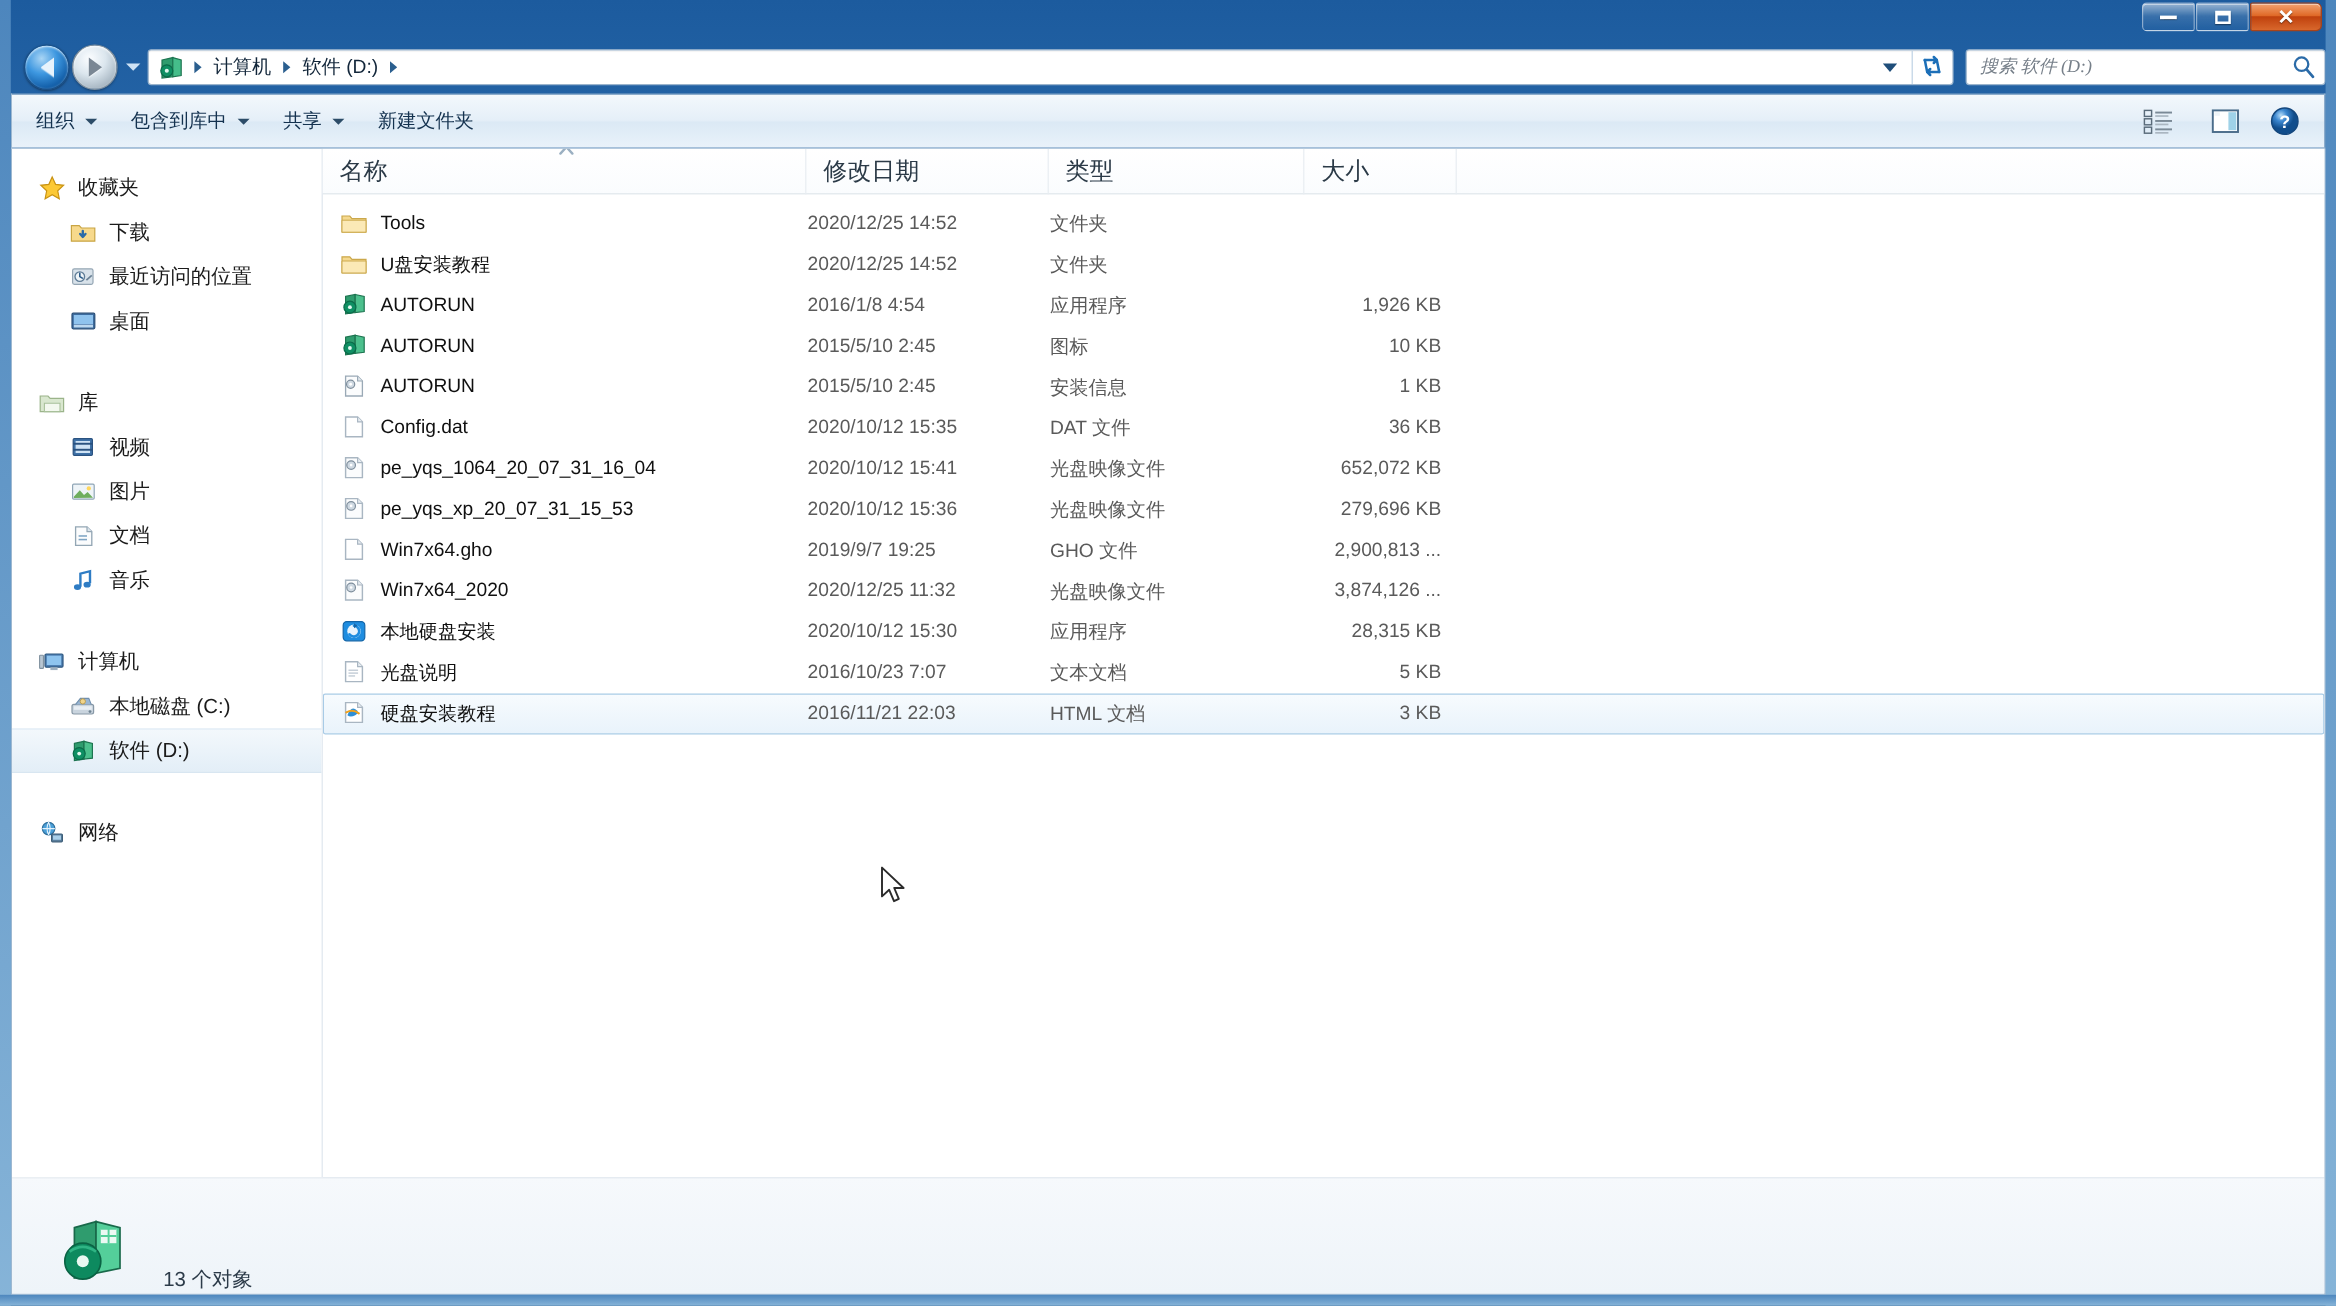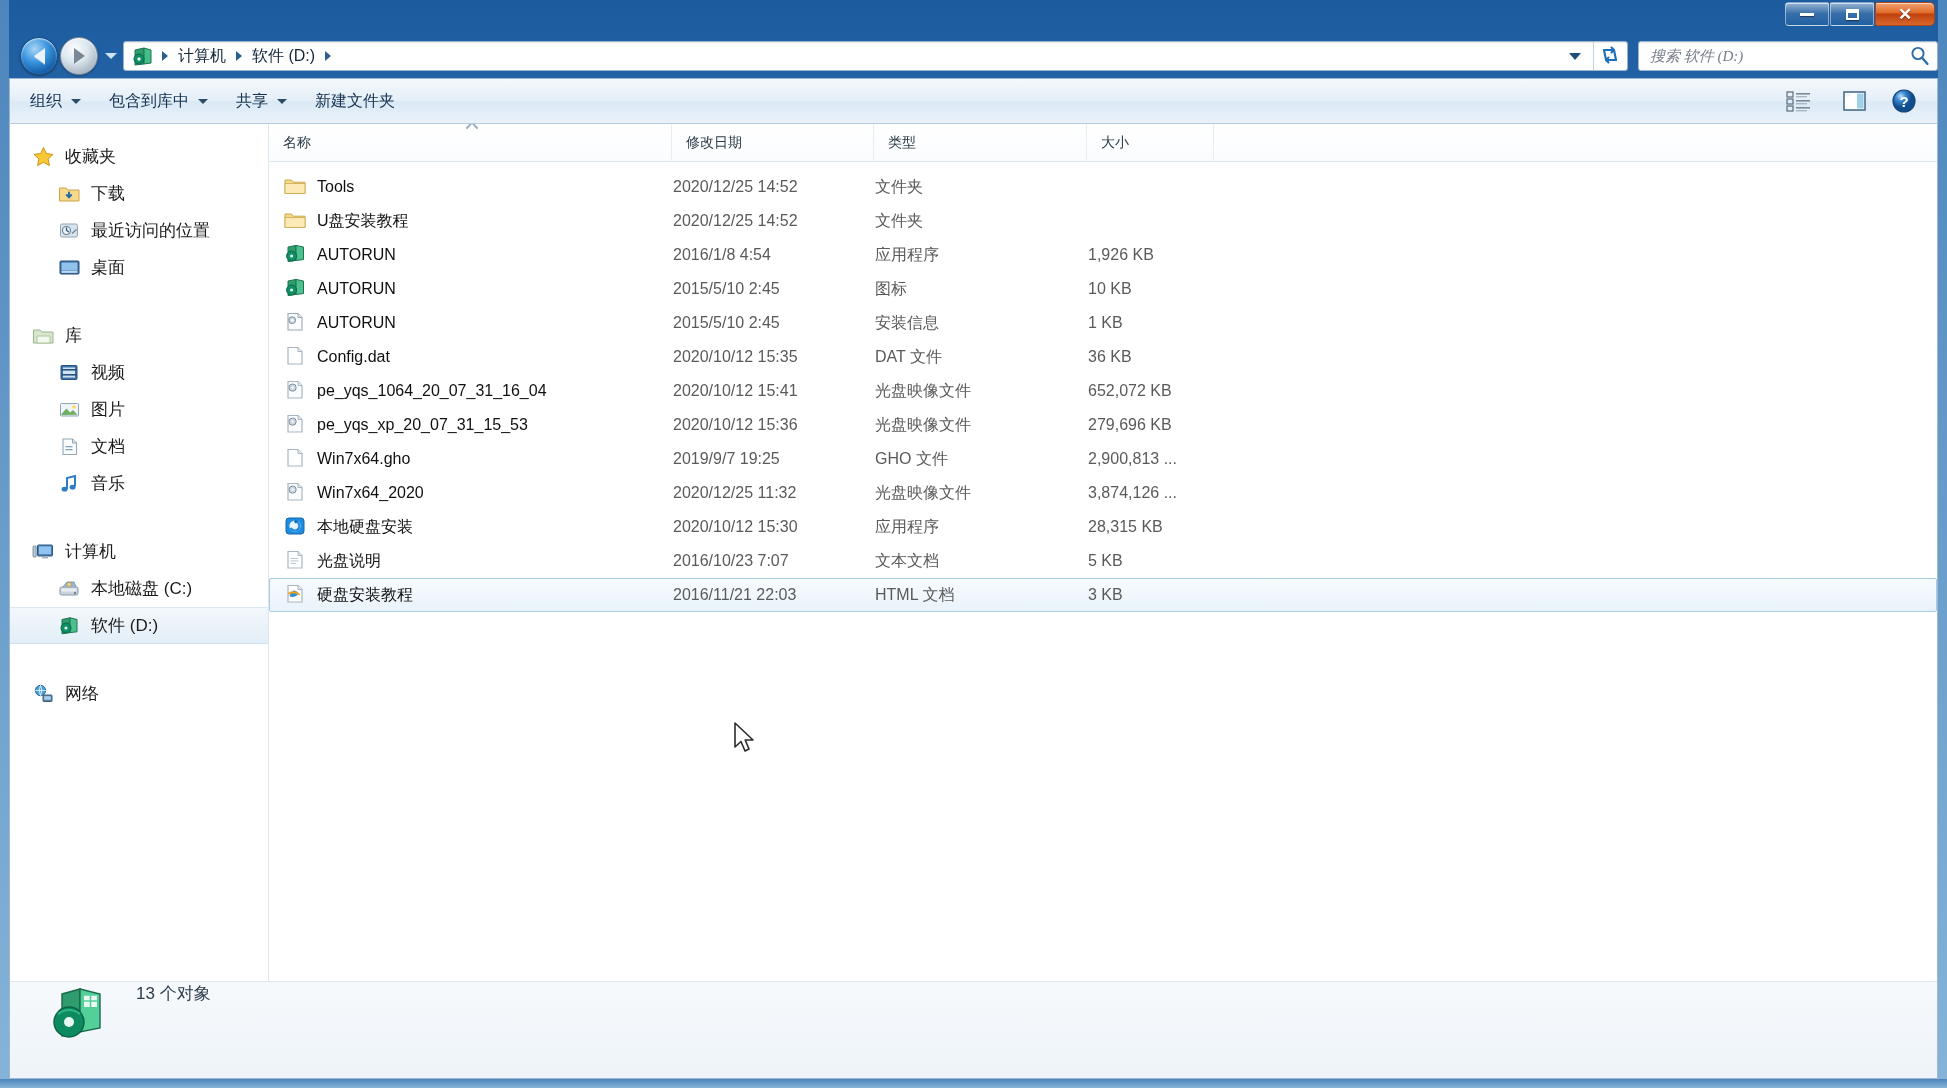--- a/index.html
+++ b/index.html
@@ -177,50 +177,50 @@
   
   #listpane { flex:1; min-width:0; display:flex; flex-direction:column; background:#fff; }
   #colheader {
     height:38px; flex:none; display:flex; align-items:center;
     background: linear-gradient(180deg,#ffffff,#fafcfe);
     border-bottom:1px solid #dfe6ec;
     position:relative;
   }
   .col {
     height:38px; display:flex; align-items:center;
-    font-size:14px; color:#2b3a47; padding-left:14px;
+    font-size:20px; color:#2b3a47; padding-left:14px;
     border-right:1px solid #e8edf2; cursor:default; flex:none;
     position:relative;
   }
   #sortarrow {
     position:absolute; left:196px; top:-4px; width:14px; height:10px;
     pointer-events:none;
   }
   #rows { flex:1; padding-top:8px; overflow:hidden; }
   .row {
     height:34px; display:flex; align-items:center;
     font-size:16px; color:#101010; cursor:default;
     border:1px solid transparent;
   }
   .row.selected {
     background: linear-gradient(180deg,#f7fbfe,#e9f3fb);
     border:1px solid #a8cbe6; border-radius:2px;
   }
   .cell-name { display:flex; align-items:center; gap:11px; padding-left:14px; flex:none; overflow:hidden;}
   .cell-date { color:#5a5a5a; flex:none; }
   .cell-type { color:#5a5a5a; flex:none; }
-  .cell-size { color:#5a5a5a; flex:none; padding-right:14px; }
+  .cell-size { color:#5a5a5a; flex:none; text-align:right; padding-right:14px; }
   .file-icon { width:22px; height:24px; flex:none; position:relative; }
 
   
   #statusbar {
     height:97px; flex:none;
     background: linear-gradient(180deg,#f6f9fc,#eef4f9);
     border-top:1px solid #dfe7ee;
-    display:flex; align-items:flex-start; padding-left:36px; gap:28px;
+    display:flex; align-items:flex-end; padding-left:36px; gap:28px;
   }
   #status-text { font-size:17px; color:#2c3b49; }
 
   
   #cursor { position:absolute; left:733px; top:722px; width:26px; height:34px; pointer-events:none; z-index:99; }
 
   svg { overflow:visible; }
 </style>
 </head>
 <body>

